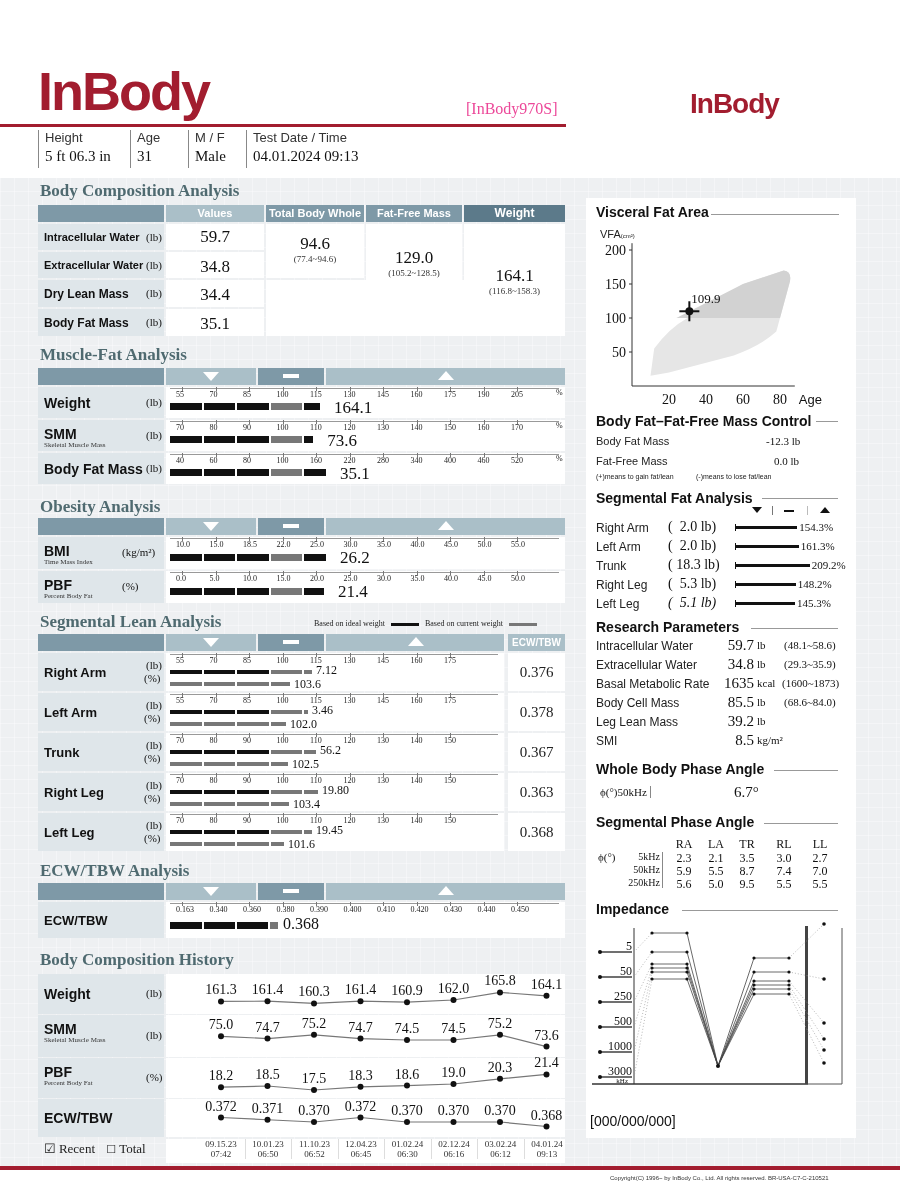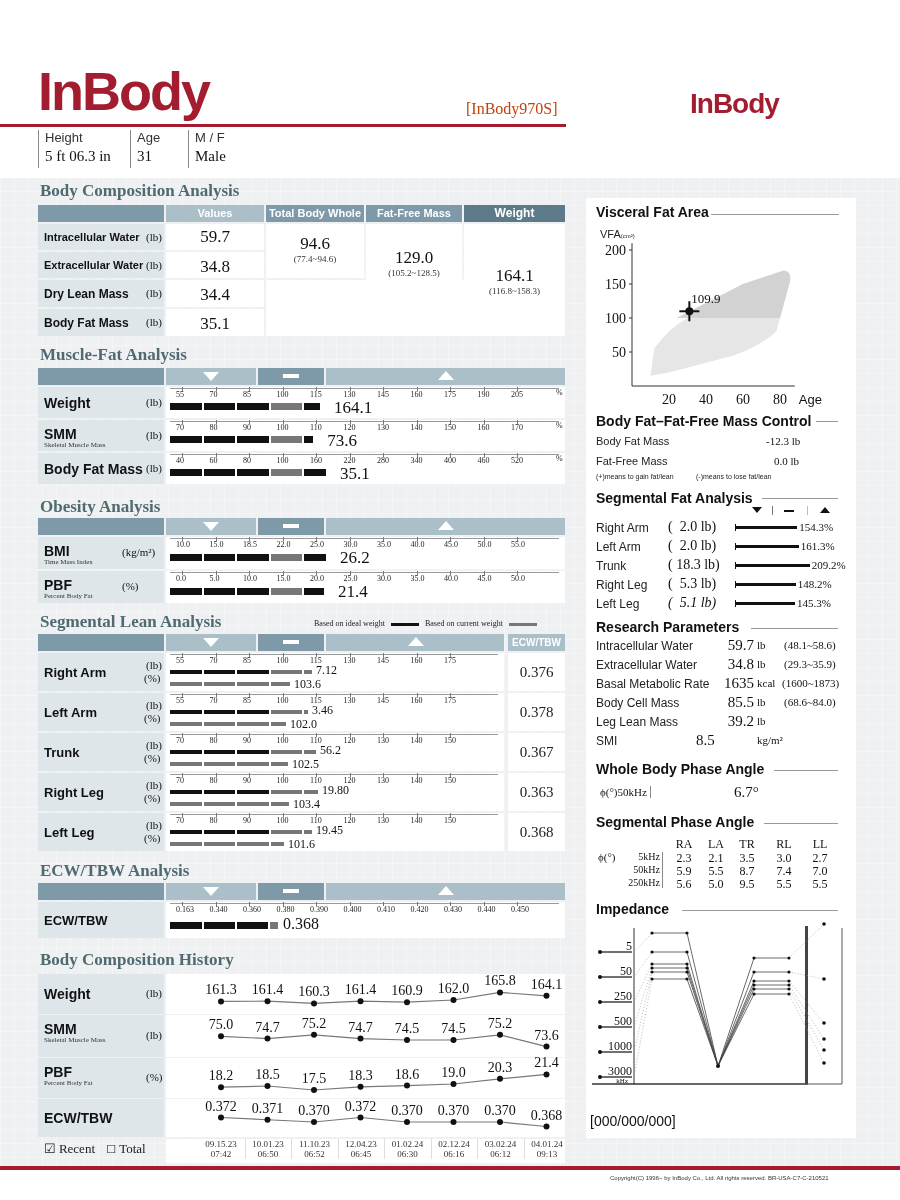--- a/index.html
+++ b/index.html
@@ -19,21 +19,21 @@
     background-size: 14px 14px;
   }
   .logo {
     position: absolute; left: 38px; top: 64px;
     font-family: "Liberation Sans", sans-serif;
     font-weight: bold; font-size: 54px; color: #a21d2f; letter-spacing: -2px;
     line-height: 1;
   }
   .model {
     position: absolute; left: 466px; top: 100px;
-    font-family: "Liberation Serif", serif; font-size: 16px; color: #c2410c;
+    font-family: "Liberation Serif", serif; font-size: 16px; color: #ec4899;
   }
   .logo-small {
     position: absolute; left: 690px; top: 88px;
     font-family: "Liberation Sans", sans-serif;
     font-weight: bold; font-size: 28px; color: #a21d2f; letter-spacing: -1px;
   }
   .red-rule { position: absolute; left: 0; top: 124px; width: 566px; height: 3px; background: #a21d2f; }
   .info-row { position: absolute; left: 38px; top: 130px; height: 40px; display: flex; }
   .info-cell { border-left: 1px solid #888; padding-left: 6px; height: 38px; }
   .info-cell .lbl { font-size: 13px; color: #333; line-height: 16px; }
@@ -93,20 +93,24 @@
     <div class="lbl">Height</div>
     <div class="val">5 ft 06.3 in</div>
   </div>
   <div class="info-cell" style="width:58px">
     <div class="lbl">Age</div>
     <div class="val">31</div>
   </div>
   <div class="info-cell" style="width:58px">
     <div class="lbl">M / F</div>
     <div class="val">Male</div>
+  </div>
+  <div class="info-cell" style="width:160px">
+    <div class="lbl">Test Date / Time</div>
+    <div class="val">04.01.2024  09:13</div>
   </div>
 </div>
 
 <div class="sec-title" style="left:40px;top:181px">Body Composition Analysis</div>
 <div>
   <div class="hdr-row hdr-dark" style="left:38px;top:205px;width:126px"></div>
   <div class="hdr-row hdr-light" style="left:166px;top:205px;width:98px;color:#fff;font-size:11px;font-weight:bold;text-align:center;line-height:17px">Values</div>
   <div class="hdr-row hdr-dark" style="left:266px;top:205px;width:98px;color:#fff;font-size:11px;font-weight:bold;text-align:center;line-height:17px">Total Body Whole</div>
   <div class="hdr-row hdr-dark" style="left:366px;top:205px;width:96px;color:#fff;font-size:11px;font-weight:bold;text-align:center;line-height:17px">Fat-Free Mass</div>
   <div class="hdr-row hdr-mid" style="left:464px;top:205px;width:101px;color:#fff;font-size:12px;font-weight:bold;text-align:center;line-height:17px;background:#5c7a8a">Weight</div>
@@ -860,21 +864,21 @@
       <div class="rp-serif" style="left: 196px; top: 479px; font-size: 11px;">(1600~1873)</div>
       <div class="rp-text" style="left: 10px; top: 498px; font-size: 12px;">Body Cell Mass</div>
       <div class="rp-serif" style="left: 110px; top: 496px; width: 58px; text-align: right; font-size: 15px;">85.5</div>
       <div class="rp-serif" style="left: 171px; top: 498px; font-size: 11px;">lb</div>
       <div class="rp-serif" style="left: 198px; top: 498px; font-size: 11px;">(68.6~84.0)</div>
       <div class="rp-text" style="left: 10px; top: 517px; font-size: 12px;">Leg Lean Mass</div>
       <div class="rp-serif" style="left: 110px; top: 515px; width: 58px; text-align: right; font-size: 15px;">39.2</div>
       <div class="rp-serif" style="left: 171px; top: 517px; font-size: 11px;">lb</div>
       <div class="rp-serif" style="left: 198px; top: 517px; font-size: 11px;"></div>
       <div class="rp-text" style="left: 10px; top: 536px; font-size: 12px;">SMI</div>
-      <div class="rp-serif" style="left: 110px; top: 534px; width: 58px; text-align: left; font-size: 15px;">8.5</div>
+      <div class="rp-serif" style="left: 110px; top: 534px; width: 58px; text-align: right; font-size: 15px;">8.5</div>
       <div class="rp-serif" style="left: 171px; top: 536px; font-size: 11px;">kg/m²</div>
       <div class="rp-serif" style="left: 198px; top: 536px; font-size: 11px;"></div>
     </div>
 
   <div class="rp-title" style="left:10px;top:563px">Whole Body Phase Angle</div>
   <div class="rp-rule" style="left:188px;top:572px;width:64px"></div>
   <div class="rp-serif" style="left:14px;top:588px;font-size:11px;border-right:1px solid #888;padding-right:3px">ϕ(°)50kHz</div>
   <div class="rp-serif" style="left:148px;top:586px;font-size:15px">6.7°</div>
 
   <div class="rp-title" style="left:10px;top:616px">Segmental Phase Angle</div>

